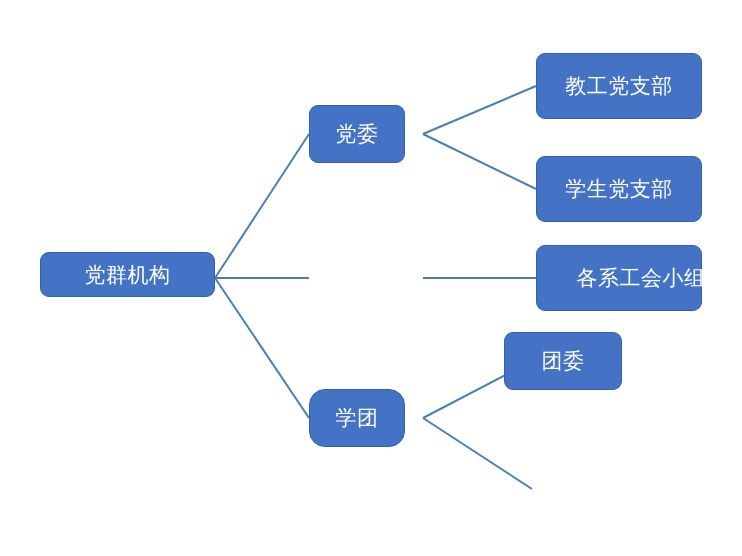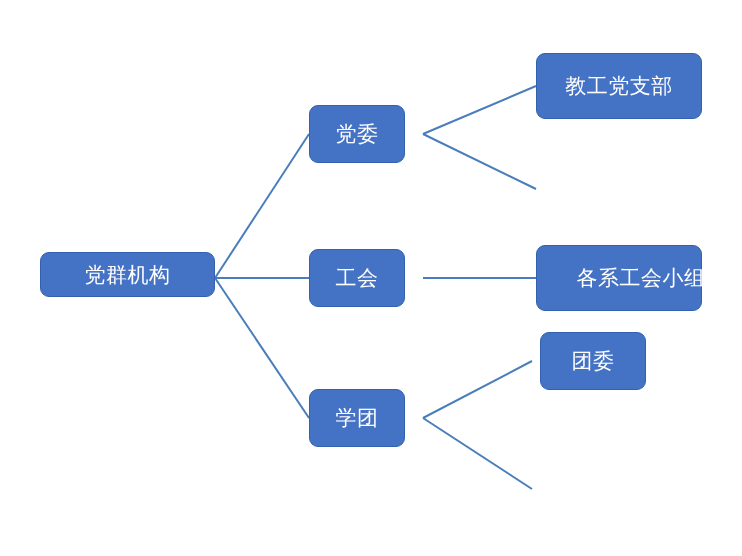--- a/index.html
+++ b/index.html
@@ -55,33 +55,33 @@
   }
   
   .node.lvl2 {
     width: 96px;
     height: 58px;
     left: 309px;
     font-size: 21px;
   }
   .node.lvl2.n-dangwei { top: 105px; }
   .node.lvl2.n-gonghui { top: 249px; }
-  .node.lvl2.n-xuetuan { top: 389px; }
+  .node.lvl2.n-xuetuan { top: 389px; border-radius: 16px; }
   
   .node.lvl3 {
     font-size: 21px;
   }
   .node.lvl3.wide {
     left: 536px;
     width: 166px;
     height: 66px;
   }
   .node.lvl3.narrow {
-    left: 540px;
-    width: 106px;
+    left: 504px;
+    width: 118px;
     height: 58px;
   }
   .node.lvl3.n-jiaogong { top: 53px; }
   .node.lvl3.n-xuesheng-zhibu { top: 156px; }
   .node.lvl3.n-gexi { top: 245px; padding-left: 44px; }
   .node.lvl3.n-tuanwei { top: 332px; }
   .node.lvl3.n-xueshenghui { top: 460px; }
 </style>
 </head>
 <body>
@@ -103,29 +103,29 @@
     <line x1="423" y1="418" x2="532" y2="489" stroke="#4a7ebb" stroke-width="2"></line>
   </svg>
 
   <div class="node root">
     <span class="node-label">党群机构</span>
   </div>
 
   <div class="node lvl2 n-dangwei">
     <span class="node-label">党委</span>
   </div>
-  <div class="node lvl2 n-gonghui">
-    <span class="node-label">工会</span>
-  </div>
   <div class="node lvl2 n-xuetuan">
     <span class="node-label">学团</span>
   </div>
 
   <div class="node lvl3 wide n-jiaogong">
     <span class="node-label">教工党支部</span>
+  </div>
+  <div class="node lvl3 wide n-xuesheng-zhibu">
+    <span class="node-label">学生党支部</span>
   </div>
   <div class="node lvl3 wide n-gexi">
     <span class="node-label">各系工会小组</span>
   </div>
   <div class="node lvl3 narrow n-tuanwei">
     <span class="node-label">团委</span>
   </div>
 
 </div>
 

